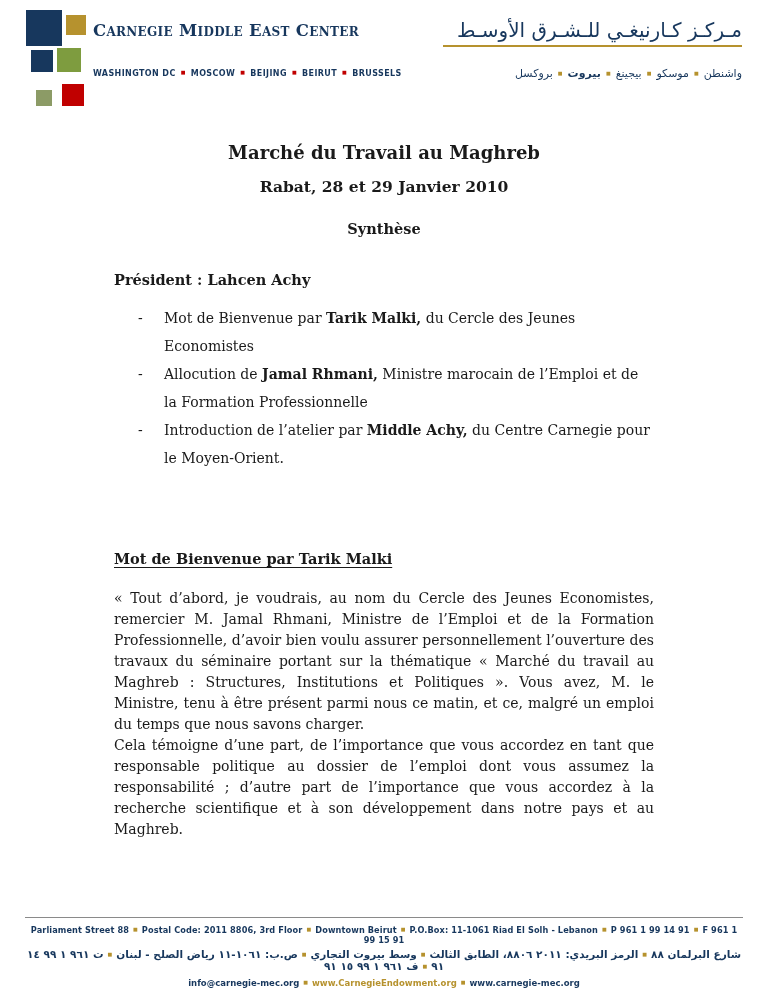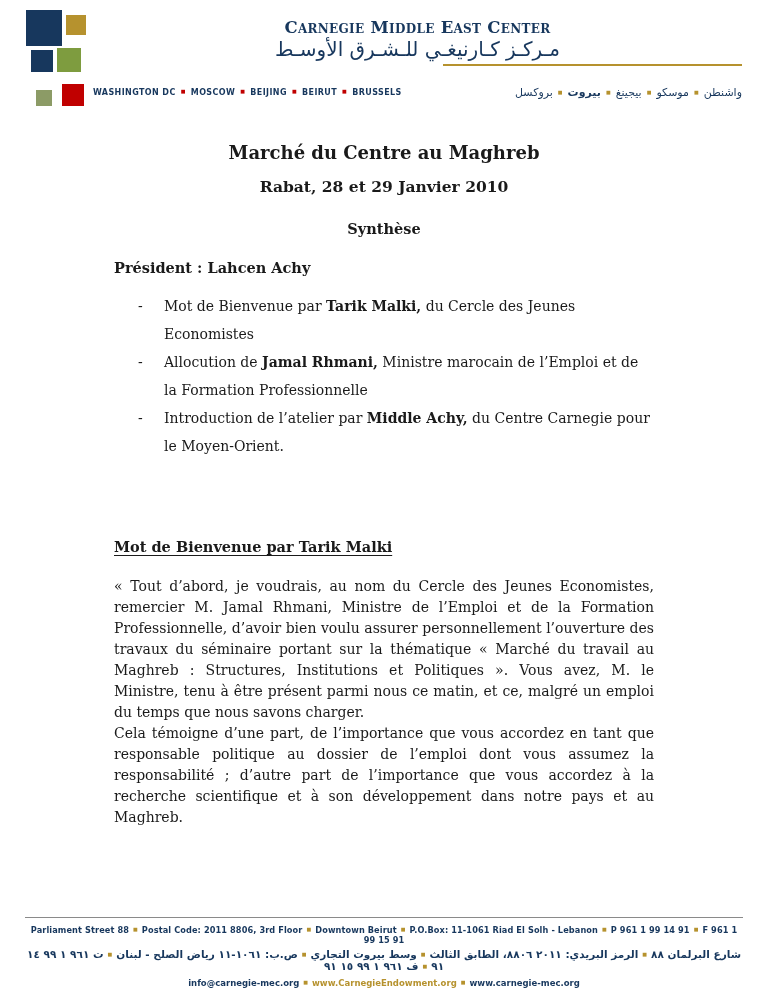--- a/index.html
+++ b/index.html
@@ -20,21 +20,21 @@
   .logo .sq { position: absolute; }
   .sq-navy-big   { left: 0;  top: 0;  width: 36px; height: 36px; background: var(--navy, #17375D); }
   .sq-gold       { left: 40px; top: 5px;  width: 20px; height: 20px; background: var(--gold, #B6922E); }
   .sq-navy-mid   { left: 5px;  top: 40px; width: 22px; height: 22px; background: var(--navy, #17375D); }
   .sq-green      { left: 31px; top: 38px; width: 24px; height: 24px; background: var(--green, #7E9C3F); }
   .sq-sage       { left: 10px; top: 80px; width: 16px; height: 16px; background: var(--sage, #8C9B66); }
   .sq-red        { left: 36px; top: 74px; width: 22px; height: 22px; background: var(--red, #C00000); }
 
   .header-main { flex: 1; padding-top: 8px; font-family: "DejaVu Sans", sans-serif; }
   .row { display: flex; justify-content: space-between; }
-  .titles { align-items: center; flex-direction: column; }
+  .titles { align-items: center; }
   .title-en {
     font-family: "DejaVu Serif", serif;
     font-variant: small-caps;
     font-weight: 700;
     color: var(--navy, #17375D);
     font-size: 16.5px;
     letter-spacing: 0.3px;
   }
   .title-ar { color: var(--navy, #17375D); font-size: 20px; font-family: "DejaVu Sans", sans-serif; }
   .gold-rule { height: 2px; background: var(--gold, #B6922E); width: 46%; margin-left: auto; margin-top: 3px; }
@@ -53,21 +53,21 @@
   .content { padding: 0 114px; }
   .doc-title    { font-size: 18px;   text-align: center; font-weight: 700; margin: 26px 0 0; }
   .doc-subtitle { font-size: 15.5px; text-align: center; font-weight: 700; margin: 17px 0 0; }
   .doc-date     { font-size: 15.5px; text-align: center; font-weight: 700; margin: 14px 0 0; }
   .doc-kicker   { font-size: 14.5px; text-align: center; font-weight: 700; margin: 24px 0 0; }
   .section-heading {
     margin-top: 36px; font-weight: 700; font-size: 14.5px;
     text-decoration: underline; text-underline-offset: 3px; text-decoration-thickness: 1px;
   }
   .section-heading.second { margin-top: 78px; }
-  .president { margin-top: 22px; font-weight: 700; font-size: 14.5px; }
+  .president { margin-top: 34px; font-weight: 700; font-size: 14.5px; }
   .bullets { list-style: none; margin: 16px 0 0; padding: 0 0 0 24px; }
   .bullets li { display: flex; font-size: 14px; line-height: 28px; }
   .bullets .marker { width: 26px; flex: none; }
   .bullets .btext { flex: 1; }
   .para { margin: 21px 0 0; font-size: 14px; line-height: 21px; text-align: justify; }
   .para + .para { margin-top: 0; }
 
   
   .footer {
     position: absolute; left: 25px; right: 25px; top: 917px;
@@ -103,21 +103,21 @@
       </div>
       <div class="gold-rule"></div>
       <div class="row cities">
         <div class="cities-en"><span>WASHINGTON DC</span><span class="sep red">■</span><span>MOSCOW</span><span class="sep red">■</span><span>BEIJING</span><span class="sep red">■</span><span class="xbold">BEIRUT</span><span class="sep red">■</span><span>BRUSSELS</span></div>
         <div class="cities-ar" dir="rtl"><span>واشنطن</span><span class="sep gold">■</span><span>موسكو</span><span class="sep gold">■</span><span>بيجينغ</span><span class="sep gold">■</span><span class="xbold">بيروت</span><span class="sep gold">■</span><span>بروكسل</span></div>
       </div>
     </div>
   </header>
 
   <main class="content">
-    <div class="doc-title">Marché du Centre au Maghreb</div>
+    <div class="doc-title">Marché du Travail au Maghreb</div>
     <div class="doc-date">Rabat, 28 et 29 Janvier 2010</div>
     <div class="doc-kicker">Synthèse</div>
 
     <div class="president">Président : Lahcen Achy</div>
 
     <ul class="bullets">
       <li>
         <span class="marker">-</span>
         <span class="btext"><span>Mot de Bienvenue par </span><b>Tarik Malki,</b><span> du Cercle des Jeunes Economistes</span></span>
       </li>

